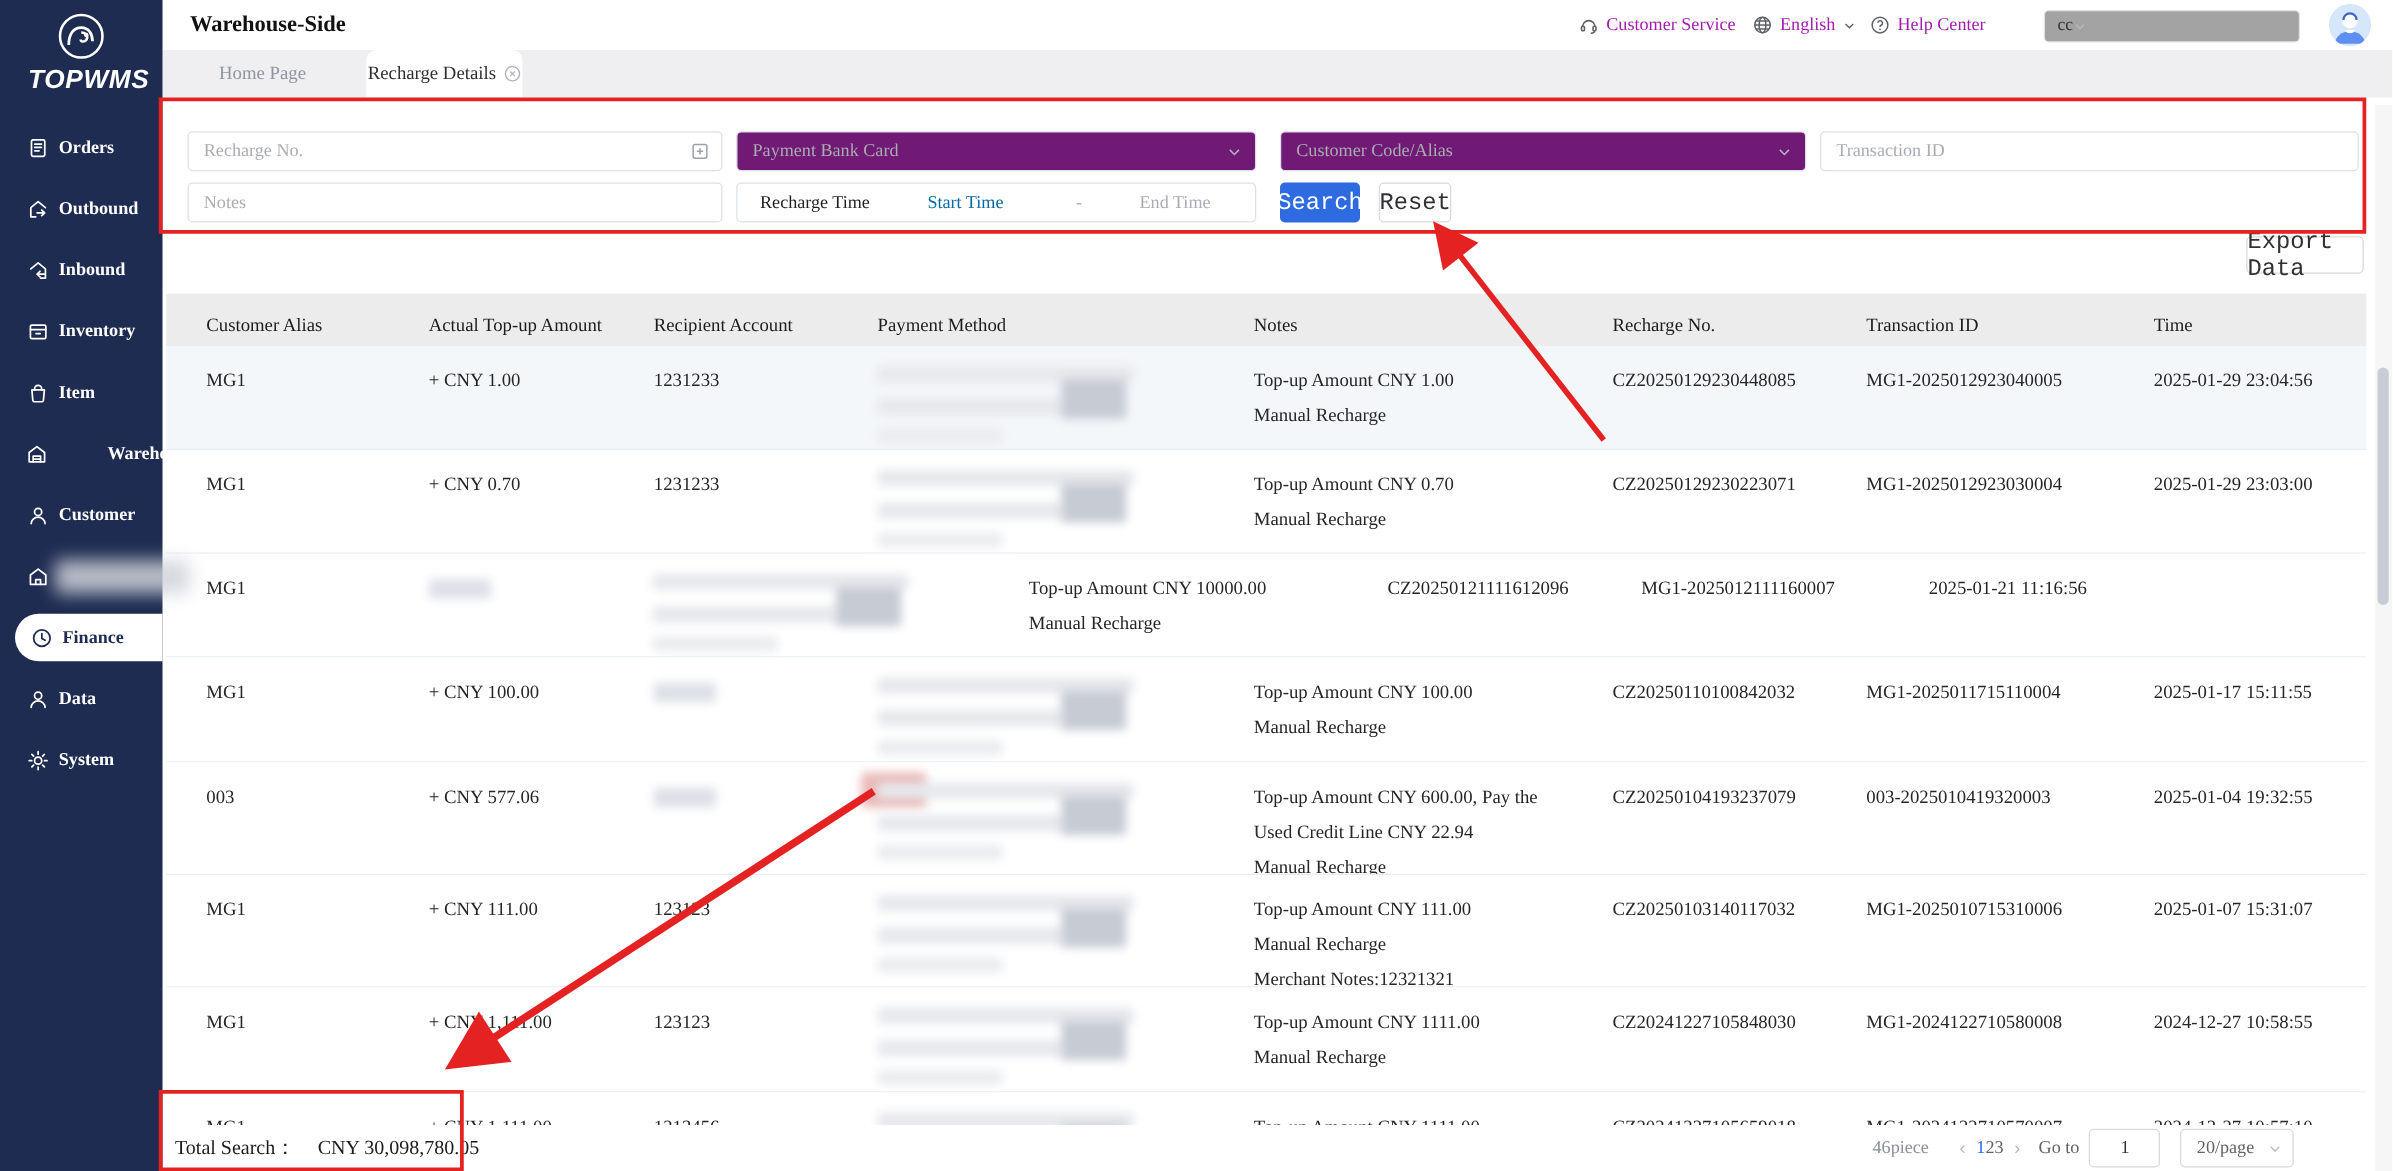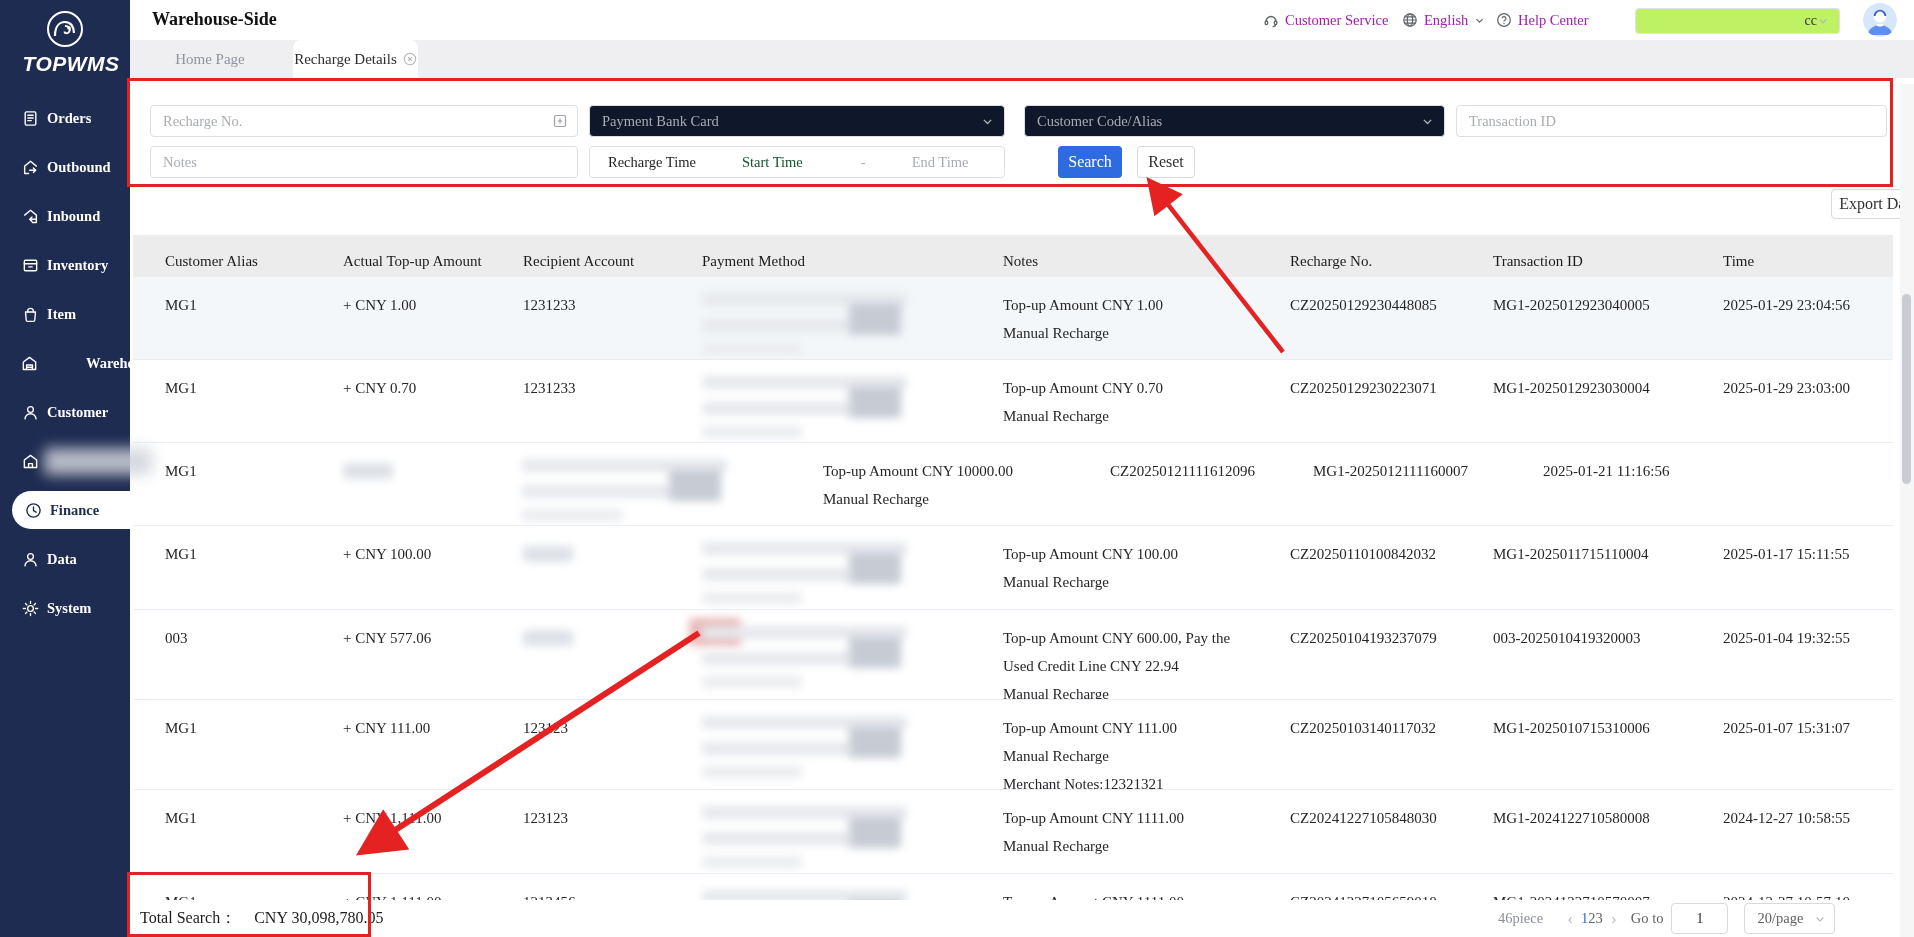--- a/index.html
+++ b/index.html
@@ -20,47 +20,47 @@
   .side-item.active .sicon{margin-left:12px;}
   .blur-chip{position:absolute;left:44px;top:6px;width:108px;height:27px;background:#cfd3da;
              filter:blur(7px);border-radius:4px;opacity:.85;}
 
   
   #topbar{position:absolute;left:130px;top:0;width:1784px;height:40px;background:#fff;}
   #page-title{position:absolute;left:22px;top:9px;font-size:18px;font-weight:bold;color:#111;}
   .top-item{position:absolute;top:0;height:40px;display:flex;align-items:center;gap:6px;
             color:#a21caf;font-size:14.5px;cursor:pointer;}
   #acct-select{position:absolute;left:1505px;top:8px;width:205px;height:26px;border:1px solid #e2e2e2;
-               border-radius:4px;background:#bef264;display:flex;align-items:center;justify-content:flex-end;
+               border-radius:4px;background:#a3a3a3;display:flex;align-items:center;justify-content:flex-start;
                padding:0 10px;box-sizing:border-box;font-size:14px;color:#333;cursor:pointer;}
   #avatar{position:absolute;left:1733px;top:3px;width:34px;height:34px;border-radius:50%;overflow:hidden;cursor:pointer;}
 
   
   #tabstrip{position:absolute;left:130px;top:40px;width:1784px;height:38px;background:#efeff1;}
   .tab{position:absolute;top:0;height:38px;display:flex;align-items:center;font-size:15px;cursor:pointer;}
   #tab-home{left:20px;width:120px;justify-content:center;color:#8f949e;}
   #tab-recharge{left:163px;width:125px;background:#fff;border-radius:8px 8px 0 0;justify-content:center;
                 color:#2f2f2f;gap:6px;}
 
   
   .inp{position:absolute;height:32px;border:1px solid #dcdfe6;border-radius:4px;background:#fff;
        box-sizing:border-box;font-family:"Liberation Serif",serif;font-size:14.5px;color:#303133;
        padding:0 12px;outline:none;}
   .inp::placeholder{color:#a9acb2;opacity:1;}
-  .fake-select{position:absolute;height:32px;border:1px solid #dcdfe6;border-radius:4px;background:#0f172a;
+  .fake-select{position:absolute;height:32px;border:1px solid #dcdfe6;border-radius:4px;background:#701a75;
        box-sizing:border-box;display:flex;align-items:center;justify-content:space-between;
        padding:0 10px 0 12px;font-size:14.5px;color:#a9acb2;cursor:pointer;}
   #rtime{position:absolute;left:589px;top:146px;width:416px;height:32px;border:1px solid #dcdfe6;border-radius:4px;
          background:#fff;box-sizing:border-box;display:flex;align-items:center;font-size:14.5px;cursor:pointer;}
   #rtime .rt-label{color:#1f1f1f;margin-left:18px;}
-  #rtime .rt-start{color:#14532d;margin-left:46px;}
+  #rtime .rt-start{color:#0369a1;margin-left:46px;}
   #rtime .rt-sep{color:#a9acb2;margin-left:58px;}
   #rtime .rt-end{color:#a9acb2;margin-left:46px;}
   .btn{position:absolute;height:32px;border-radius:4px;box-sizing:border-box;display:flex;align-items:center;
-       justify-content:center;font-family:Liberation Serif, serif;font-size:16px;cursor:pointer;margin-left:34px;}
+       justify-content:center;font-family:Liberation Mono, monospace;font-size:19px;cursor:pointer;}
   #btn-search{left:1024px;top:146px;width:64px;background:#2e6be0;color:#fff;border:none;}
   #btn-reset{left:1103px;top:146px;width:58px;background:#fff;color:#303133;border:1px solid #d9d9d9;}
   #btn-export{left:1797px;top:189px;width:94px;height:30px;background:#fff;color:#303133;border:1px solid #d9d9d9;}
   .suffix-ic{position:absolute;color:#9ca0a8;}
 
   
   #table{position:absolute;left:133px;top:235px;width:1760px;z-index:1;}
   .trow{display:flex;width:1760px;box-sizing:border-box;}
   #thead{height:42px;background:#ececec;}
   #thead .cell{padding-top:12px;color:#1c1c1c;font-size:15px;}

